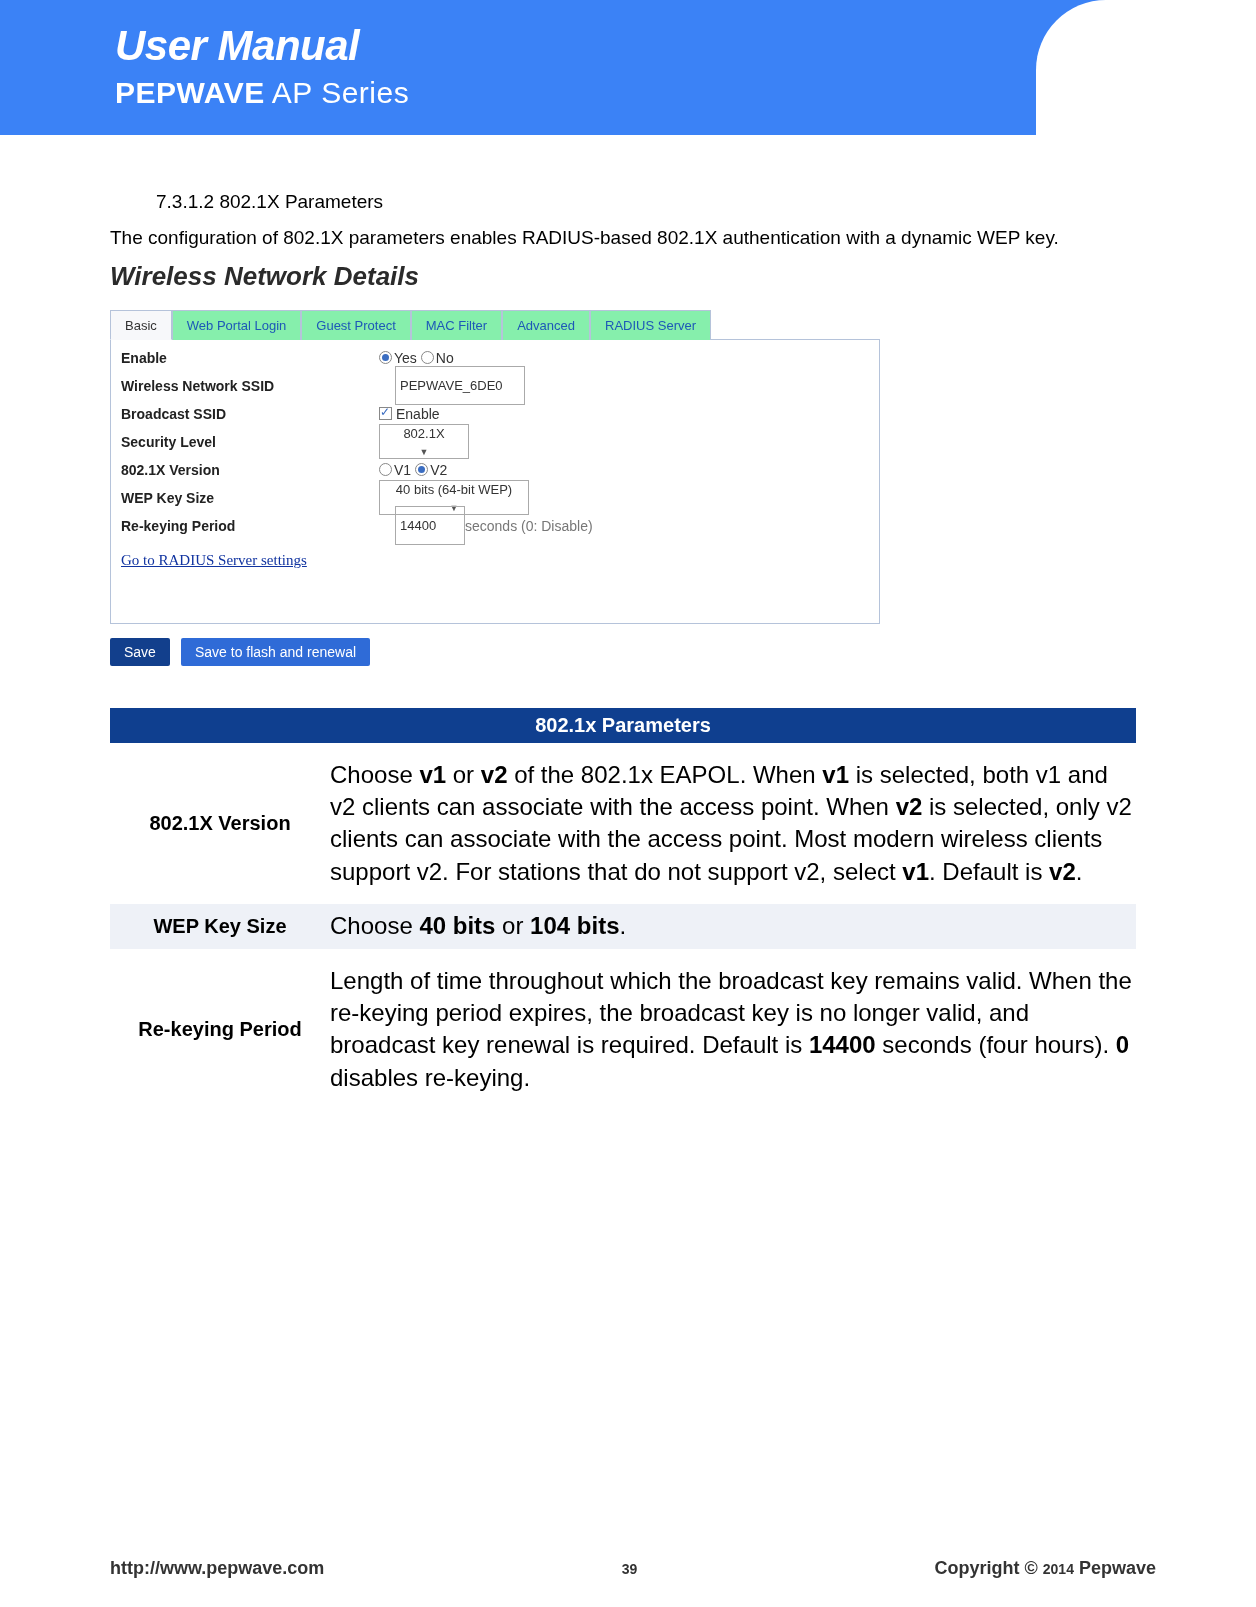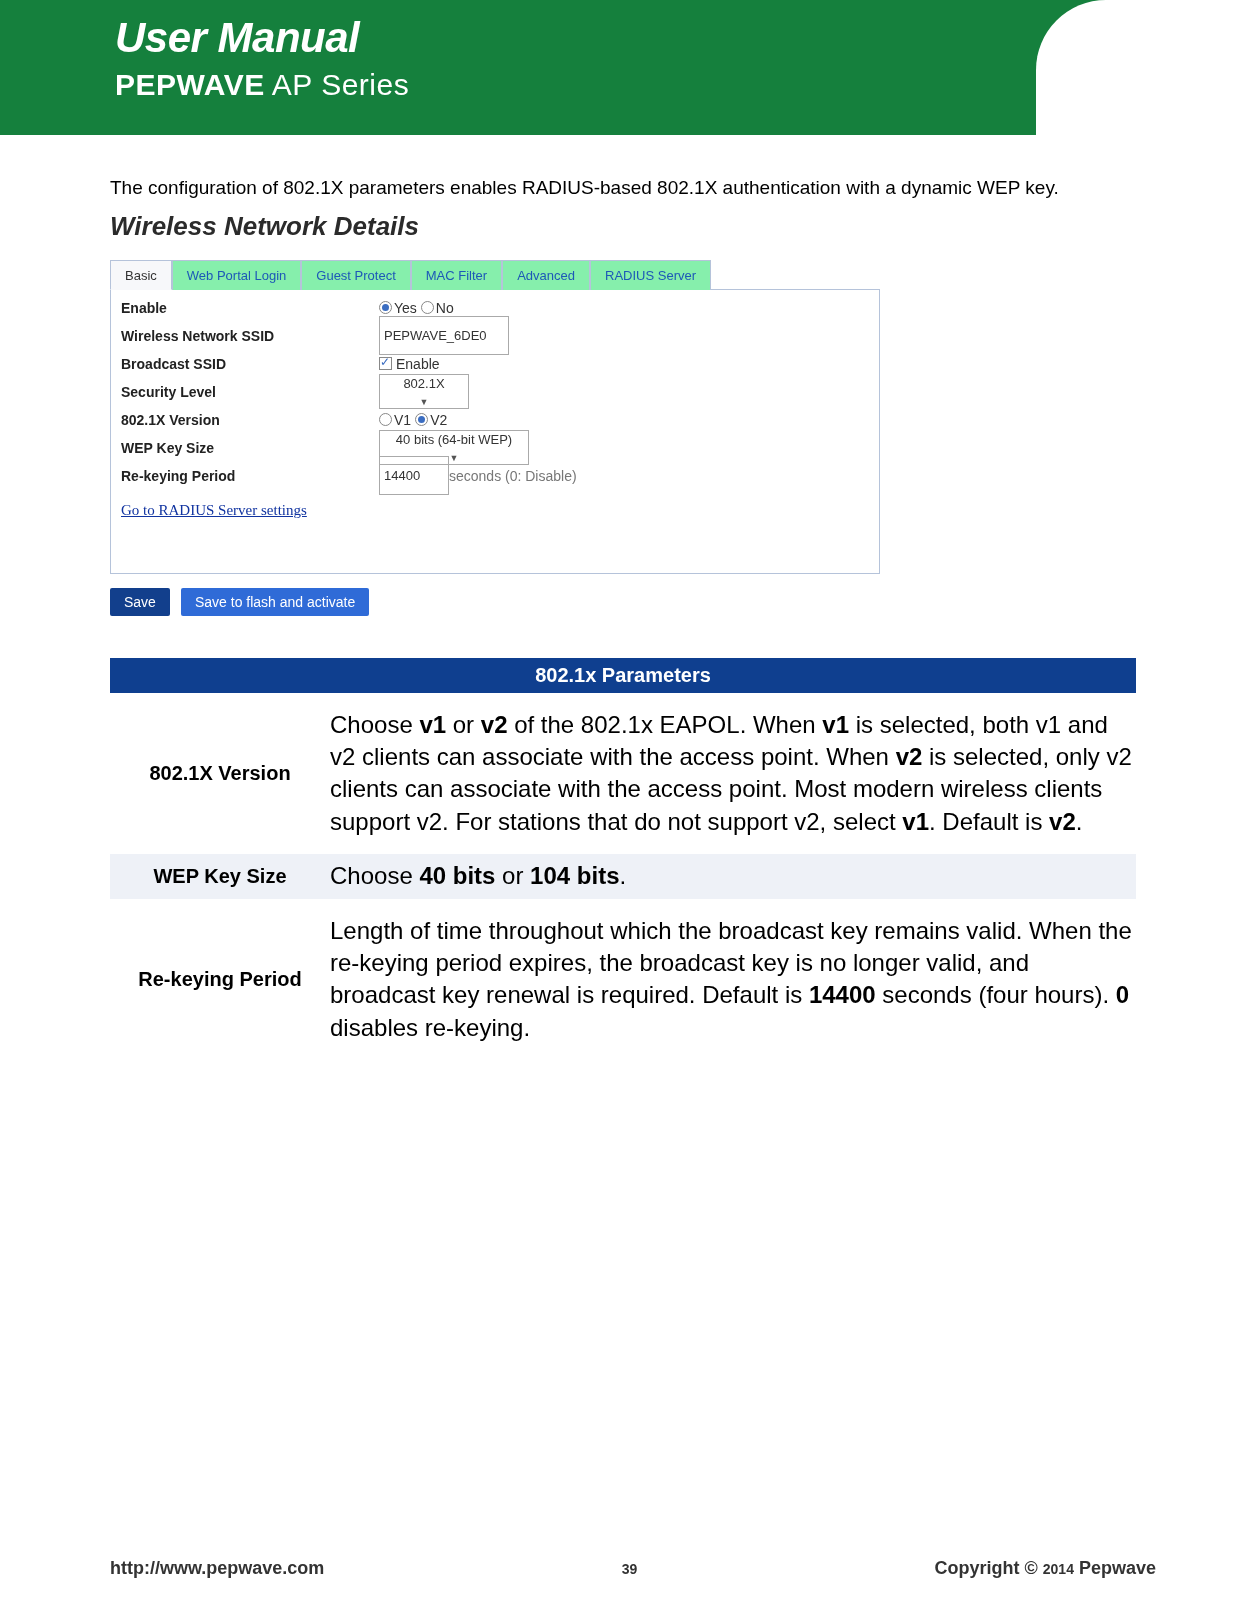--- a/index.html
+++ b/index.html
@@ -8,24 +8,24 @@
       font-size: 18px;
       color: #000;
       background: #fff;
       width: 1256px;
       height: 1607px;
       position: relative;
     }
 
     
     .header {
-      background: #15803d;
+      background: #3b82f6;
       height: 135px;
       position: relative;
-      padding: 14px 0 0 115px;
+      padding: 22px 0 0 115px;
       color: #fff;
     }
     .header::after {
       content: "";
       position: absolute;
       right: 0; top: 0; bottom: 0;
       width: 220px;
       background: #fff;
       border-top-left-radius: 70px;
     }
@@ -54,21 +54,21 @@
     .tabs .tab.active { background: #f7f8fa; color: #333; border-bottom: 1px solid #f7f8fa; position: relative; z-index: 2; }
 
     .form-box { border: 1px solid #b5c3da; border-top: 1px solid #b5c3da; padding: 4px 0 0 0; background: #fff; margin-top: -1px; }
     .form-row { display: flex; align-items: center; padding: 2px 10px; height: 28px; font-size: 14px; }
     .form-row .label { width: 258px; font-weight: bold; color: #222; }
     .form-row .val { color: #333; display: flex; align-items: center; }
     .radio { width: 13px; height: 13px; border: 1px solid #888; border-radius: 50%; display: inline-block; margin-right: 2px; vertical-align: middle; position: relative; }
     .radio.checked::after { content: ""; position: absolute; inset: 2px; background: #3b6dc1; border-radius: 50%; }
     .chk { width: 13px; height: 13px; border: 1px solid #888; display: inline-block; margin-right: 4px; position: relative; vertical-align: middle; background: #fff; }
     .chk.checked::after { content: "✓"; position: absolute; top: -3px; left: 0; font-size: 12px; color: #3b6dc1; }
-    .txtin { border: 1px solid #aaa; padding: 11px 4px; font-size: 13px; min-width: 130px; display: inline-block; }
+    .txtin { border: 1px solid #aaa; padding: 11px 4px; font-size: 13px; min-width: 130px; display: inline-block; margin-left: 16px; }
     .sel { border: 1px solid #aaa; padding: 1px 4px; font-size: 13px; display: inline-flex; align-items: center; gap: 6px; min-width: 90px; flex-direction: column; }
     .sel .caret { font-size: 9px; color: #555; }
     .radius-link { color: #1033a0; text-decoration: underline; font-family: "Times New Roman", serif; font-size: 15px; padding: 12px 10px 4px 10px; display: block; }
     .form-spacer { height: 50px; }
 
     .btn { display: inline-block; padding: 6px 14px; font-size: 14px; color: #fff; border-radius: 2px; margin-top: 14px; margin-right: 6px; }
     .btn-save { background: #123f8c; }
     .btn-flash { background: #2f6bd7; }
 
     
@@ -94,20 +94,21 @@
 
 <div class="header">
   <div class="hdr-title">User Manual</div>
   <div class="hdr-sub">
     <b>PEPWAVE</b><span> AP Series</span>
   </div>
 </div>
 
 <div class="content">
 
+  <div class="section-no">7.3.1.2 802.1X Parameters</div>
   <div class="intro">The configuration of 802.1X parameters enables RADIUS-based 802.1X authentication with a dynamic WEP key.</div>
 
   <div class="shot">
     <div class="shot-title">Wireless Network Details</div>
 
     <div class="tabs">
       <div class="tab active">Basic</div>
       <div class="tab">Web Portal Login</div>
       <div class="tab">Guest Protect</div>
       <div class="tab">MAC Filter</div>
@@ -172,21 +173,21 @@
         <div class="val">
           <span class="txtin" style="min-width:70px">14400</span>
           <span style="color:#777">seconds (0: Disable)</span>
         </div>
       </div>
       <a class="radius-link">Go to RADIUS Server settings</a>
       <div class="form-spacer"></div>
     </div>
 
     <span class="btn btn-save">Save</span>
-    <span class="btn btn-flash">Save to flash and activate</span>
+    <span class="btn btn-flash">Save to flash and renewal</span>
   </div>
 
   <div class="param-table">
     <div class="param-head">802.1x Parameters</div>
 
     <div class="param-row">
       <div class="k">802.1X Version</div>
       <div class="d">
         <span>Choose </span><b>v1</b><span> or </span><b>v2</b><span> of the 802.1x EAPOL. When </span><b>v1</b><span> is selected, both v1 and v2 clients can associate with the access point. When </span><b>v2</b><span> is selected, only v2 clients can associate with the access point. Most modern wireless clients support v2.   For stations that do not support v2, select </span><b>v1</b><span>. Default is </span><b>v2</b><span>.</span>
       </div>

